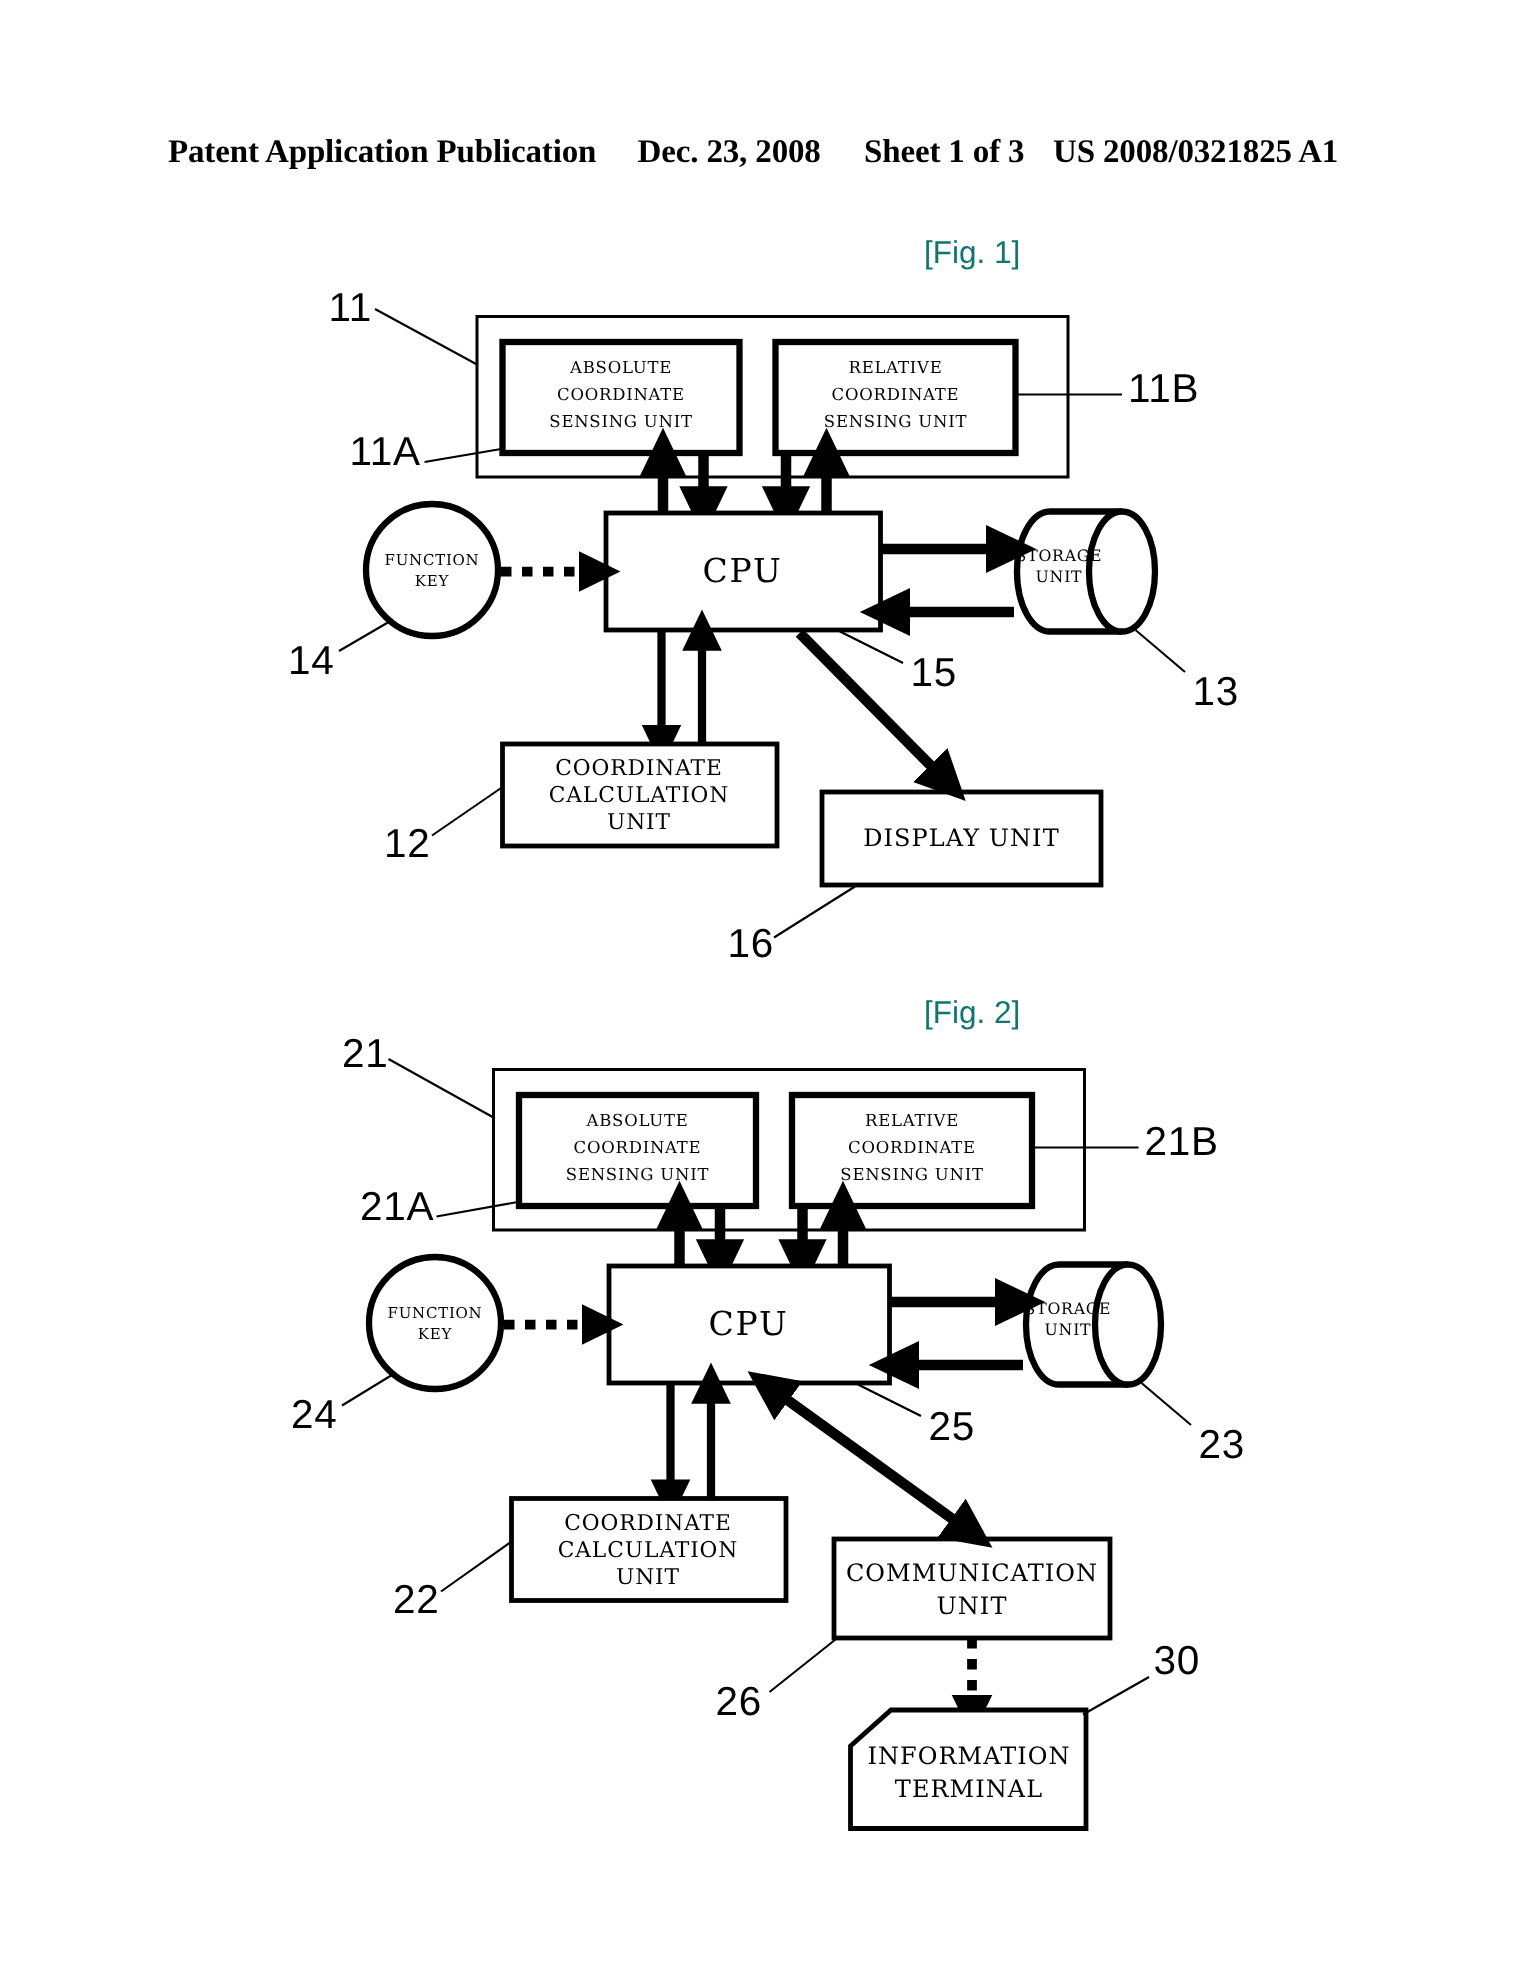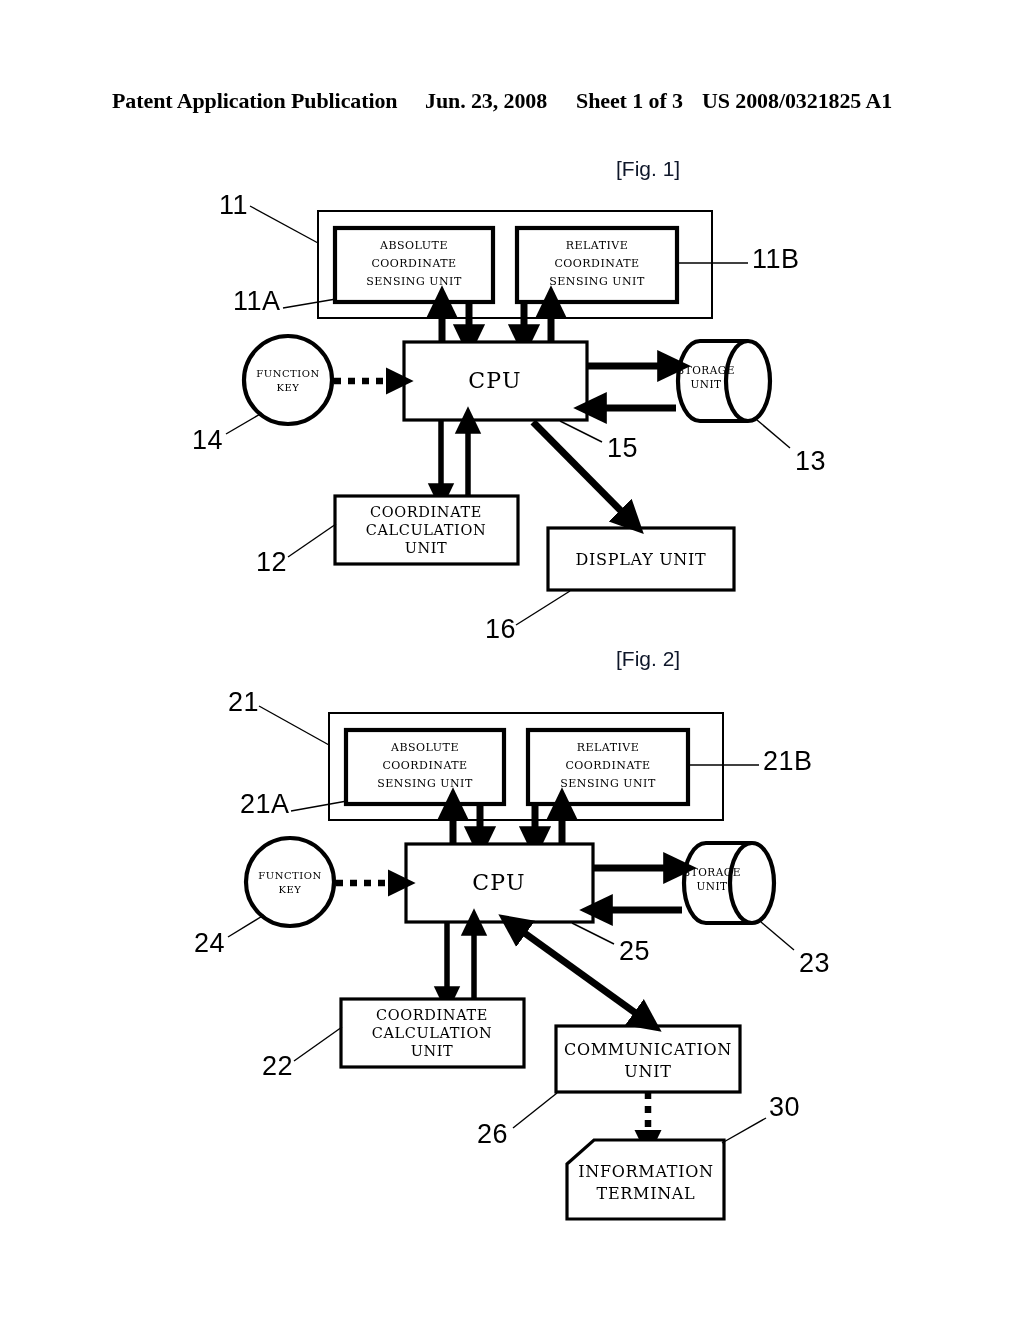--- a/index.html
+++ b/index.html
@@ -36,21 +36,21 @@
   .hd-pub   { left: 0px; }
   .hd-date  { left: 313px; }
   .hd-sheet { left: 464px; text-align: right; }
   .hd-pat   { left: 590px; }
 
   
   .fig-caption {
     position: absolute;
     font-family: "Liberation Sans", sans-serif;
     font-size: 21px;
-    color: #0f172a;
+    color: #0f766e;
     white-space: nowrap;
   }
 
   
   #drawing {
     position: absolute;
     top: 0;
     left: 0;
     width: 1024px;
     height: 1320px;
@@ -136,27 +136,27 @@
     stroke: #000000;
     stroke-width: 7;
     fill: none;
   }
 </style>
 </head>
 <body>
 
 <div id="page-header">
   <span class="hd hd-pub">Patent Application Publication</span>
-  <span class="hd hd-date">Jun. 23, 2008</span>
+  <span class="hd hd-date">Dec. 23, 2008</span>
   <span class="hd hd-sheet">Sheet 1 of 3</span>
   <span class="hd hd-pat">US 2008/0321825 A1</span>
 </div>
 
 <div class="fig-caption" style="left:616px; top:157px;">[Fig. 1]</div>
-<div class="fig-caption" style="left:616px; top:647px;">[Fig. 2]</div>
+<div class="fig-caption" style="left:616px; top:664px;">[Fig. 2]</div>
 
 <svg id="drawing" viewBox="0 0 1024 1320">
   <defs>
     <marker id="ah" markerWidth="5.2" markerHeight="5.2" refX="2.4" refY="2.6" orient="auto" markerUnits="strokeWidth">
       <path d="M0,0.3 L4.8,2.6 L0,4.9 Z" fill="#000"></path>
     </marker>
     <marker id="ah-start" markerWidth="5.2" markerHeight="5.2" refX="2.4" refY="2.6" orient="auto-start-reverse" markerUnits="strokeWidth">
       <path d="M0,0.3 L4.8,2.6 L0,4.9 Z" fill="#000"></path>
     </marker>
     <marker id="ah-thin" markerWidth="5.4" markerHeight="5.4" refX="2.5" refY="2.7" orient="auto" markerUnits="strokeWidth">

